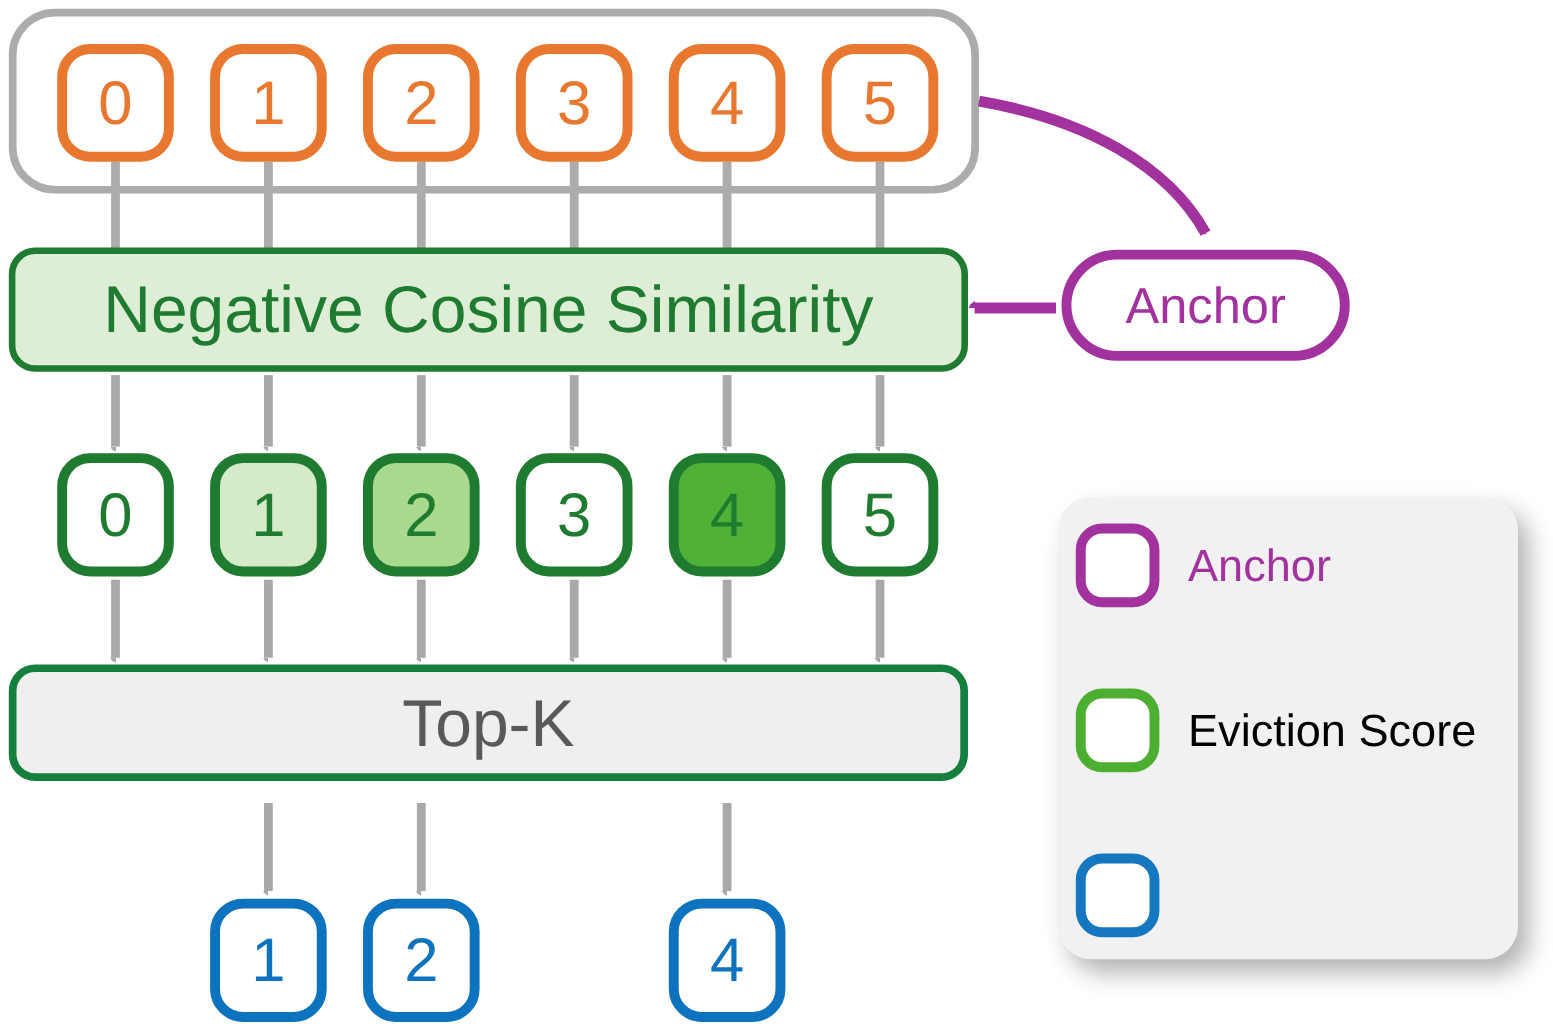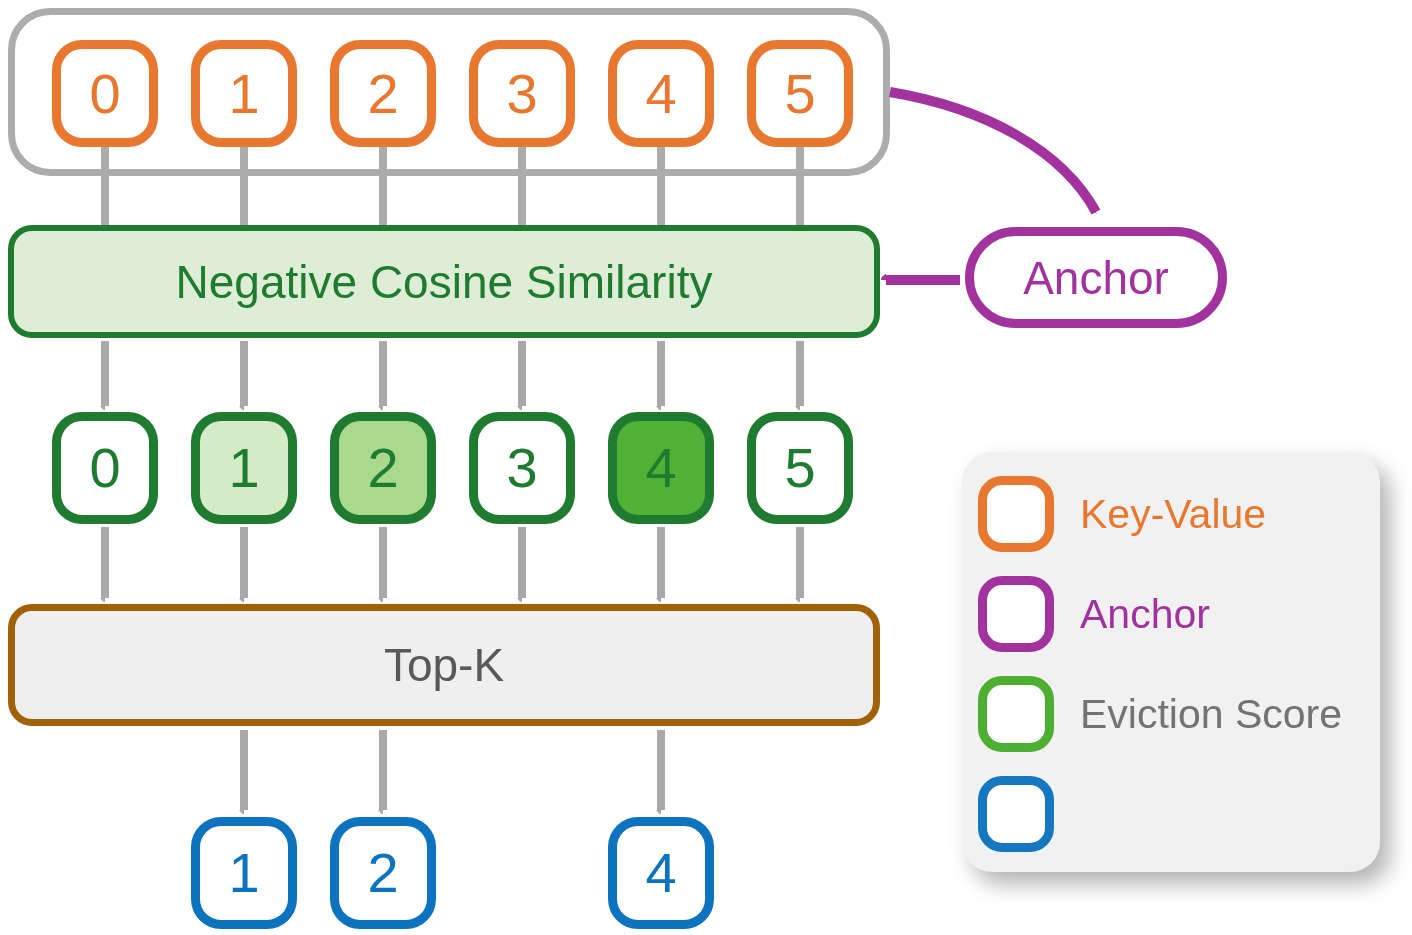--- a/index.html
+++ b/index.html
@@ -38,29 +38,29 @@
     border:9px solid #1E7B2F;color:#1E7B2F;
   }
   .retained-token{
     top:817px;height:112px;
     border:9px solid #0E73BE;color:#0E73BE;
   }
   .c0{left:52px}.c1{left:191px}.c2{left:330px}.c3{left:469px}.c4{left:608px}.c5{left:747px}
   
   .wide{
     left:8px;width:872px;border-radius:24px;
-    font-size:46px;z-index:3;
+    font-size:60px;z-index:3;
   }
   .similarity-box{
     top:225px;height:113px;
     background:#DEEDD5;border:6px solid #1E7B2F;color:#1E7B2F;
   }
   .topk-box{
-    top:604px;height:122px;
-    background:#EFEFEF;border:7px solid #a16207;color:#595959;
+    top:604px;height:106px;
+    background:#EFEFEF;border:7px solid #15803d;color:#595959;
   }
   .anchor-box{
     left:965px;top:227px;width:262px;height:101px;
     border:9px solid #A2329E;border-radius:52px;
     color:#A2329E;font-size:46px;z-index:3;
   }
   .arrows-layer{
     position:absolute;left:0;top:0;z-index:2;
   }
   
@@ -164,29 +164,25 @@
   <div class="box token score-token c5" style="background: rgb(255, 255, 255);">5</div>
 
   <div class="box wide topk-box">Top-K</div>
 
   <div class="box token retained-token c1">1</div>
   <div class="box token retained-token c2">2</div>
   <div class="box token retained-token c4">4</div>
 
   <div class="legend">
     <div class="legend-row">
-      <div class="legend-swatch" style="border-color: rgb(232, 120, 47);"></div>
-      <div class="legend-label" style="color: rgb(232, 120, 47);">Key-Value</div>
-    </div>
-    <div class="legend-row">
       <div class="legend-swatch" style="border-color: rgb(162, 50, 158);"></div>
       <div class="legend-label" style="color: rgb(162, 50, 158);">Anchor</div>
     </div>
     <div class="legend-row">
       <div class="legend-swatch" style="border-color: rgb(77, 175, 49);"></div>
-      <div class="legend-label" style="color: #737373;">Eviction Score</div>
+      <div class="legend-label" style="color: #000000;">Eviction Score</div>
     </div>
     <div class="legend-row">
       <div class="legend-swatch" style="border-color: rgb(20, 119, 192);"></div>
     </div>
   </div>
 
 </div>
 
 </body></html>

